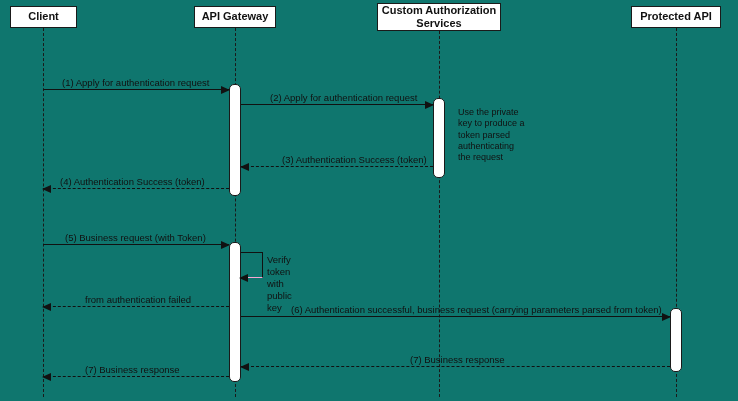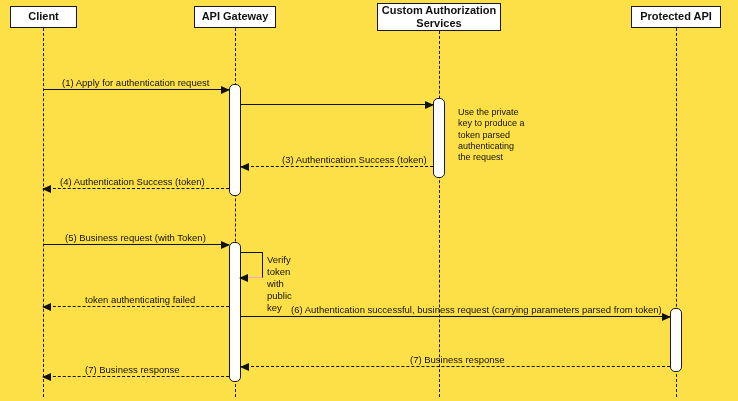--- a/index.html
+++ b/index.html
@@ -3,21 +3,21 @@
 <meta charset="utf-8">
 <style>
   * { box-sizing: border-box; }
   html, body { margin: 0; padding: 0; background: #ffffff; }
   body { font-family: "Liberation Sans", sans-serif; color: #111; }
 
   .canvas {
     position: relative;
     width: 738px;
     height: 401px;
-    background: #fde047;
+    background: #0f766e;
     overflow: hidden;
   }
 
   
   .lifeline {
     position: absolute;
     width: 0;
     border-left: 1px dashed #1a1a1a;
   }
 
@@ -134,20 +134,21 @@
   <div class="activation" style="left:229px; top:242px; height:140px;"></div>
   <div class="activation" style="left:670px; top:308px; height:64px;"></div>
 
   <div class="msg solid ltr" style="left:43px; top:76px; width:186px;">
     <div class="msg-label" style="left:19px;">(1) Apply for authentication request</div>
     <div class="msg-line"></div>
     <div class="msg-head"></div>
   </div>
 
   <div class="msg solid ltr" style="left:241px; top:91px; width:192px;">
+    <div class="msg-label" style="left:29px;">(2) Apply for authentication request</div>
     <div class="msg-line"></div>
     <div class="msg-head"></div>
   </div>
 
   <div class="note" style="left:458px; top:107px; width:80px;">Use the private
 key to produce a
 token parsed
 authenticating
 the request</div>
 
@@ -169,21 +170,21 @@
     <div class="msg-head"></div>
   </div>
 
   <div class="self-msg" style="left:241px; top:252px; width:22px; height:26px;">
     <div class="msg-head"></div>
     <div class="self-label">Verify token
 with public key</div>
   </div>
 
   <div class="msg dashed rtl" style="left:43px; top:293px; width:186px;">
-    <div class="msg-label" style="left:42px;">token authenticating failed</div>
+    <div class="msg-label" style="left:42px;">from authentication failed</div>
     <div class="msg-line"></div>
     <div class="msg-head"></div>
   </div>
 
   <div class="msg solid ltr" style="left:241px; top:303px; width:429px;">
     <div class="msg-label" style="left:50px;">(6) Authentication successful, business request (carrying parameters parsed from token)</div>
     <div class="msg-line"></div>
     <div class="msg-head"></div>
   </div>
 

